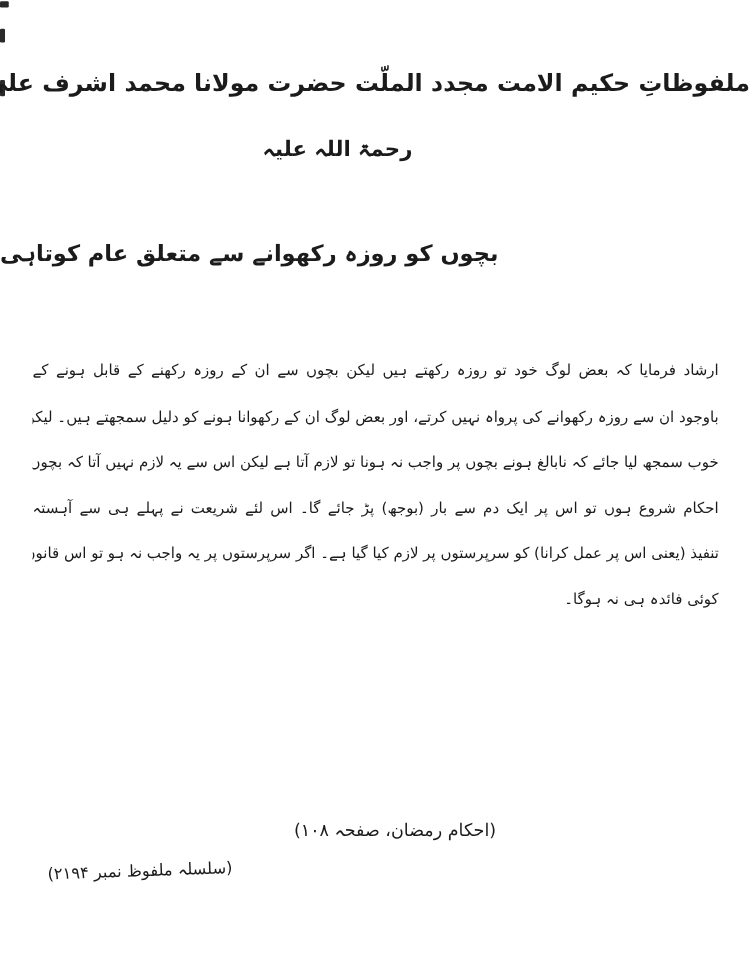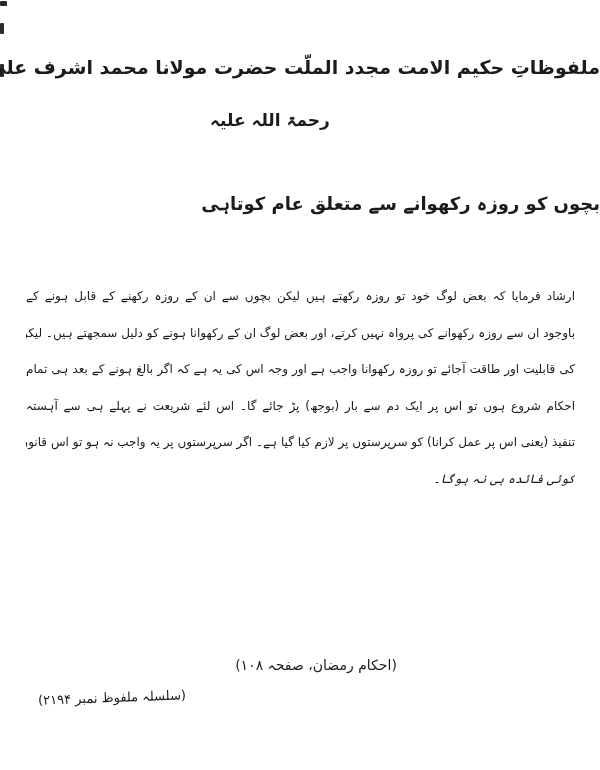--- a/index.html
+++ b/index.html
@@ -41,21 +41,21 @@
     text-align: center;
     direction: rtl;
     font-size: 17px;
     font-weight: bold;
     line-height: 36px;
     transform: translateX(-30px);
   }
   .section-heading {
     position: absolute;
     top: 184px; left: 0; right: 0;
-    text-align: right;
+    text-align: left;
     direction: rtl;
     font-size: 18px;
     font-weight: bold;
     line-height: 40px;
   }
   .body-text {
     position: absolute;
     top: 278px; left: 26px; right: 25px;
     direction: rtl;
     font-size: 12px;
@@ -64,21 +64,20 @@
     height: 36.6px;
     line-height: 36.6px;
     text-align: justify;
     text-align-last: justify;
     white-space: nowrap;
     overflow: hidden;
   }
   .body-text .line.last {
     text-align: center;
     text-align-last: right;
-    font-style: italic;
   }
   .citation {
     position: absolute;
     top: 652px; left: 0; right: 0;
     text-align: center;
     direction: rtl;
     font-size: 14px;
     line-height: 26px;
     transform: translateX(16px);
   }
@@ -102,21 +101,21 @@
 
   <div class="title-line1">ملفوظاتِ حکیم الامت مجدد الملّت حضرت مولانا محمد اشرف علی تھانوی</div>
 
   <div class="title-line2">رحمۃ اللہ علیہ</div>
 
   <div class="section-heading">بچوں کو روزہ رکھوانے سے متعلق عام کوتاہی</div>
 
   <div class="body-text">
     <div class="line">ارشاد فرمایا کہ بعض لوگ خود تو روزہ رکھتے ہیں لیکن بچوں سے ان کے روزہ رکھنے کے قابل ہونے کے</div>
     <div class="line">باوجود ان سے روزہ رکھوانے کی پرواہ نہیں کرتے، اور بعض لوگ ان کے رکھوانا ہونے کو دلیل سمجھتے ہیں۔ لیکن</div>
-    <div class="line">کی قابلیت اور طاقت آجائے تو روزہ رکھوانا واجب ہے اور وجہ اس کی یہ ہے کہ اگر بالغ ہونے کے بعد ہی تمام</div>
+    <div class="line">خوب سمجھ لیا جائے کہ نابالغ ہونے بچوں پر واجب نہ ہونا تو لازم آتا ہے لیکن اس سے یہ لازم نہیں آتا کہ بچوں</div>
     <div class="line">احکام شروع ہوں تو اس پر ایک دم سے بار (بوجھ) پڑ جائے گا۔ اس لئے شریعت نے پہلے ہی سے آہستہ</div>
     <div class="line">تنفیذ (یعنی اس پر عمل کرانا) کو سرپرستوں پر لازم کیا گیا ہے۔ اگر سرپرستوں پر یہ واجب نہ ہو تو اس قانون کا</div>
     <div class="line last">کوئی فائدہ ہی نہ ہوگا۔</div>
   </div>
 
   <div class="citation">(احکام رمضان، صفحہ ۱۰۸)</div>
 
   <div class="series-note">(سلسلہ ملفوظ نمبر ۲۱۹۴)</div>
 
 </div>

